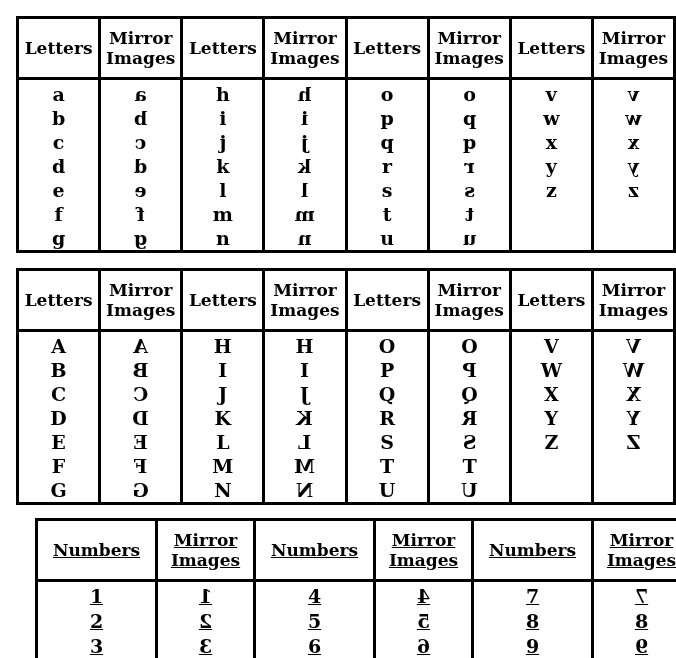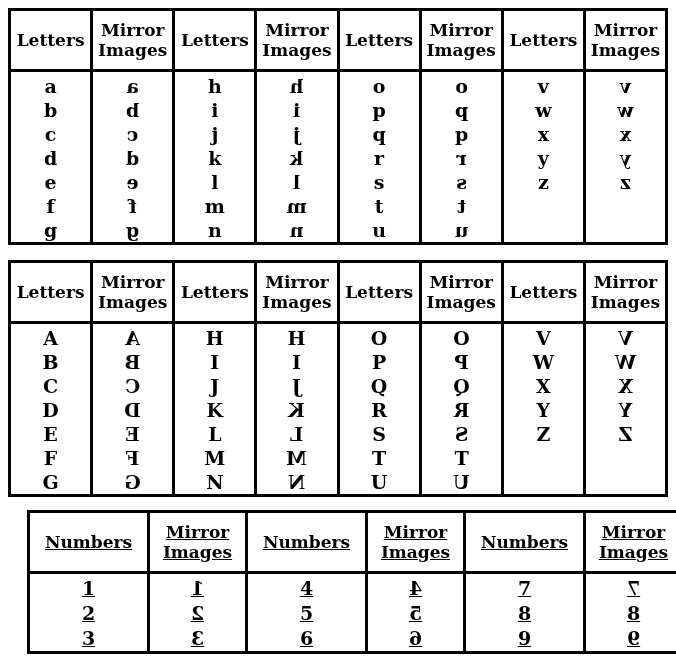--- a/index.html
+++ b/index.html
@@ -9,21 +9,21 @@
   }
   body {
     width: 676px;
     height: 658px;
     overflow: hidden;
   }
   .page {
     box-sizing: border-box;
     width: 676px;
     height: 658px;
-    padding: 8px;
+    padding: 16px;
     background: #ffffff;
   }
   table.mirror-table {
     border-collapse: collapse;
     table-layout: fixed;
     width: 660px;
     font-family: "DejaVu Serif", serif;
     font-weight: bold;
     color: #000000;
     background: #ffffff;

